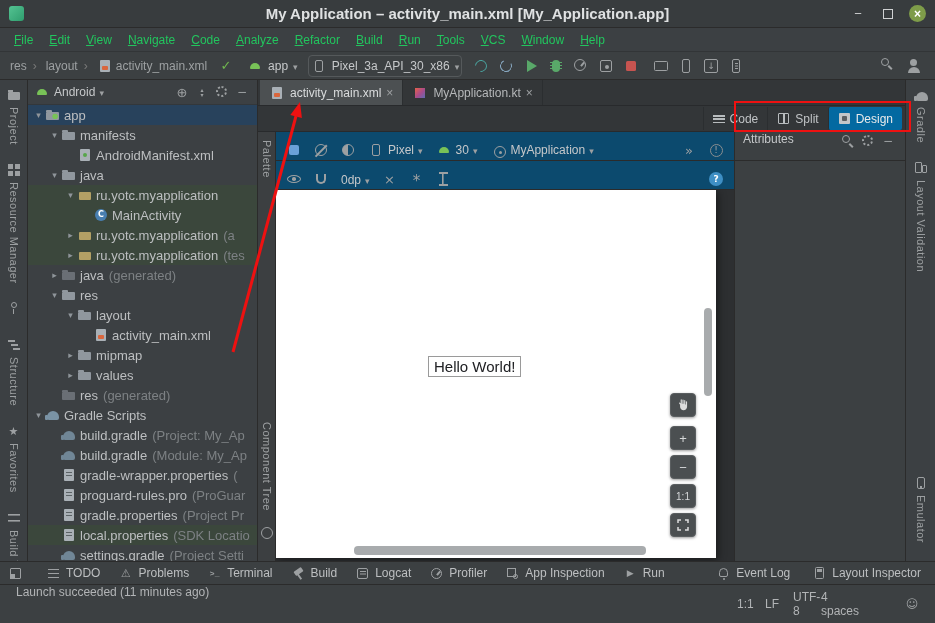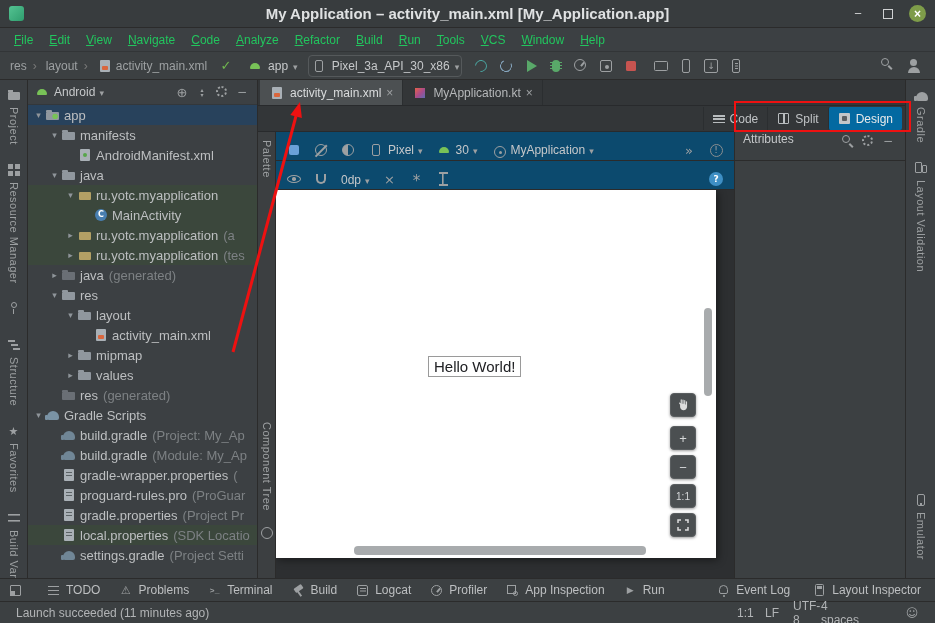--- a/index.html
+++ b/index.html
@@ -244,21 +244,21 @@
   .zbtn.hand{margin-bottom:4px}
   .attributes-pane{width:170px;background:#3c4042;display:flex;flex-direction:column;flex:none}
   .attr-header{height:29px;display:flex;align-items:flex-start;padding:0 8px;border-bottom:1px solid #2b2b2b;color:#c6c8ca;flex:none}
   .attr-body{flex:1}
 
   
   .bottombar{height:23px;display:flex;align-items:center;background:#3c4042;border-top:1px solid #2b2b2b;padding:0 8px;flex:none}
   .bb-group{display:flex;align-items:center;gap:18px}
   .bb-group.push{margin-left:auto;gap:22px;padding-right:6px}
   .bb-item{display:flex;align-items:center;gap:5px;color:#bdbfc1}
-  .statusbar{height:22px;display:flex;align-items:center;background:#3c4042;border-top:1px solid #2b2b2b;padding:0 16px;color:#b2b4b6;flex:none}
+  .statusbar{height:39px;display:flex;background:#3c4042;border-top:1px solid #2b2b2b;padding:0 16px;color:#b2b4b6;flex:none}
   .status-right{margin-left:auto;display:flex;align-items:center;gap:14px}
   .st-item{display:inline-flex;align-items:center;position:relative;height:14px;min-width:8px}
   .st-item[data-name]{width:14px}
 
   
   .anno{position:absolute;left:0;top:0;z-index:60;pointer-events:none}
   .anno-box{position:absolute;left:734px;top:101px;width:177px;height:31px;border:2px solid #ee1111;z-index:60;pointer-events:none}
 </style>
 </head>
 <body>

